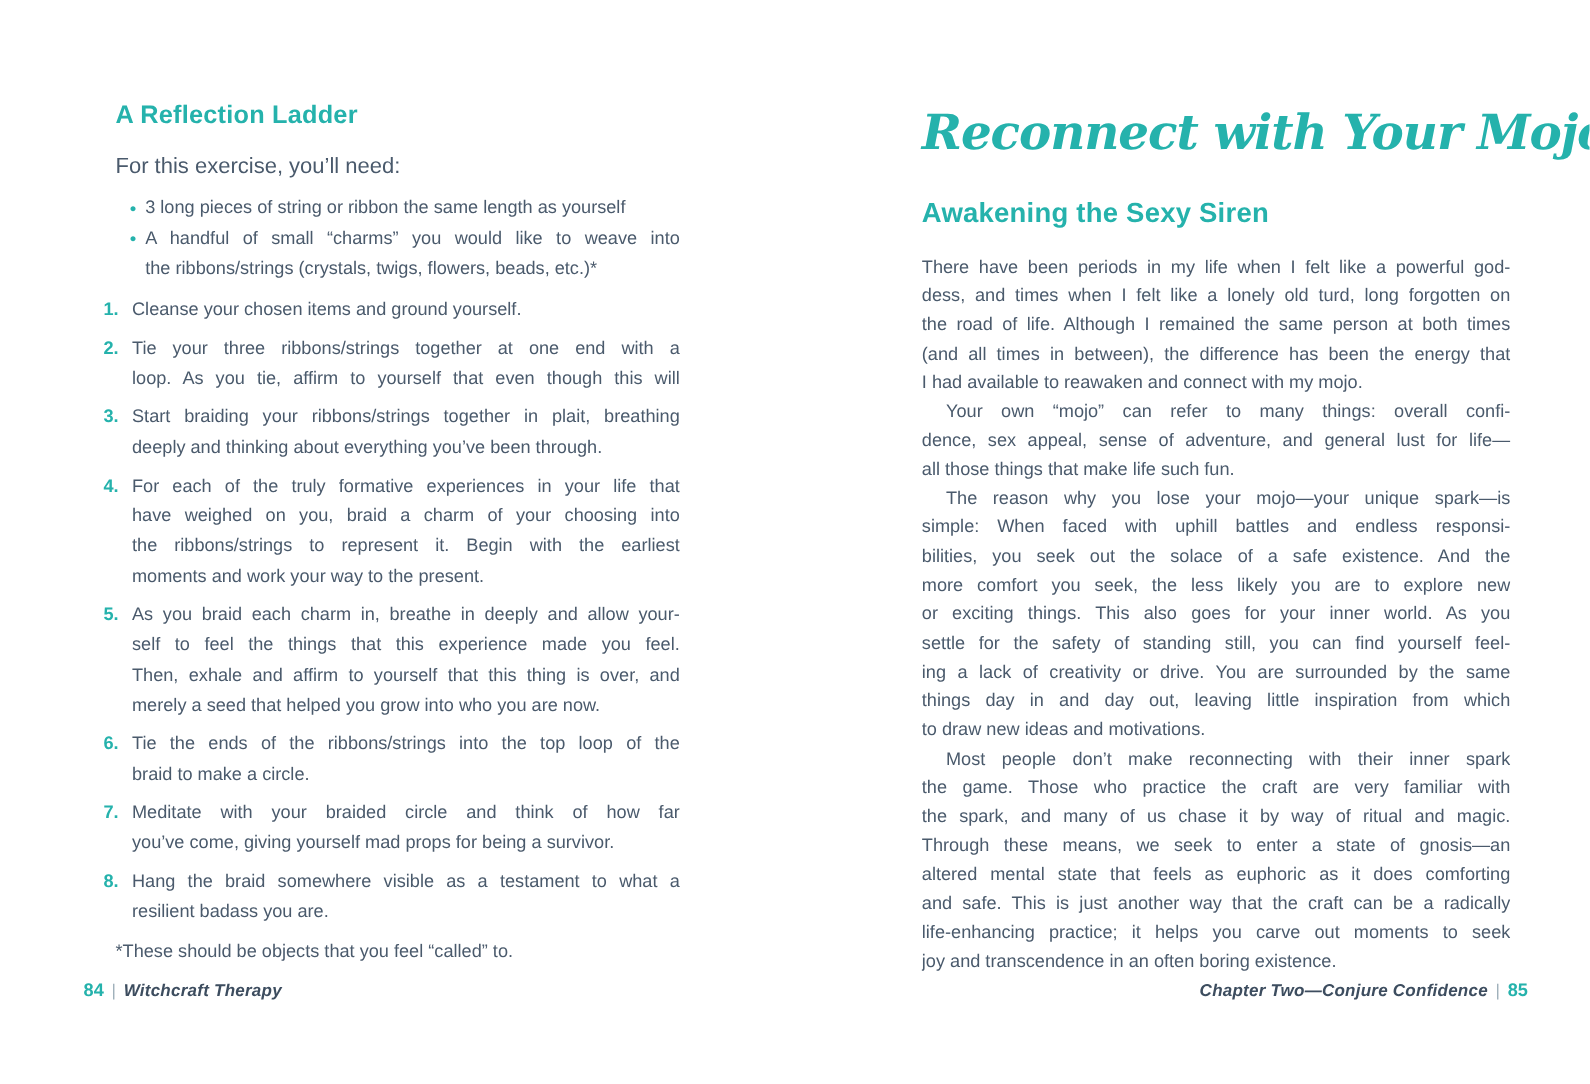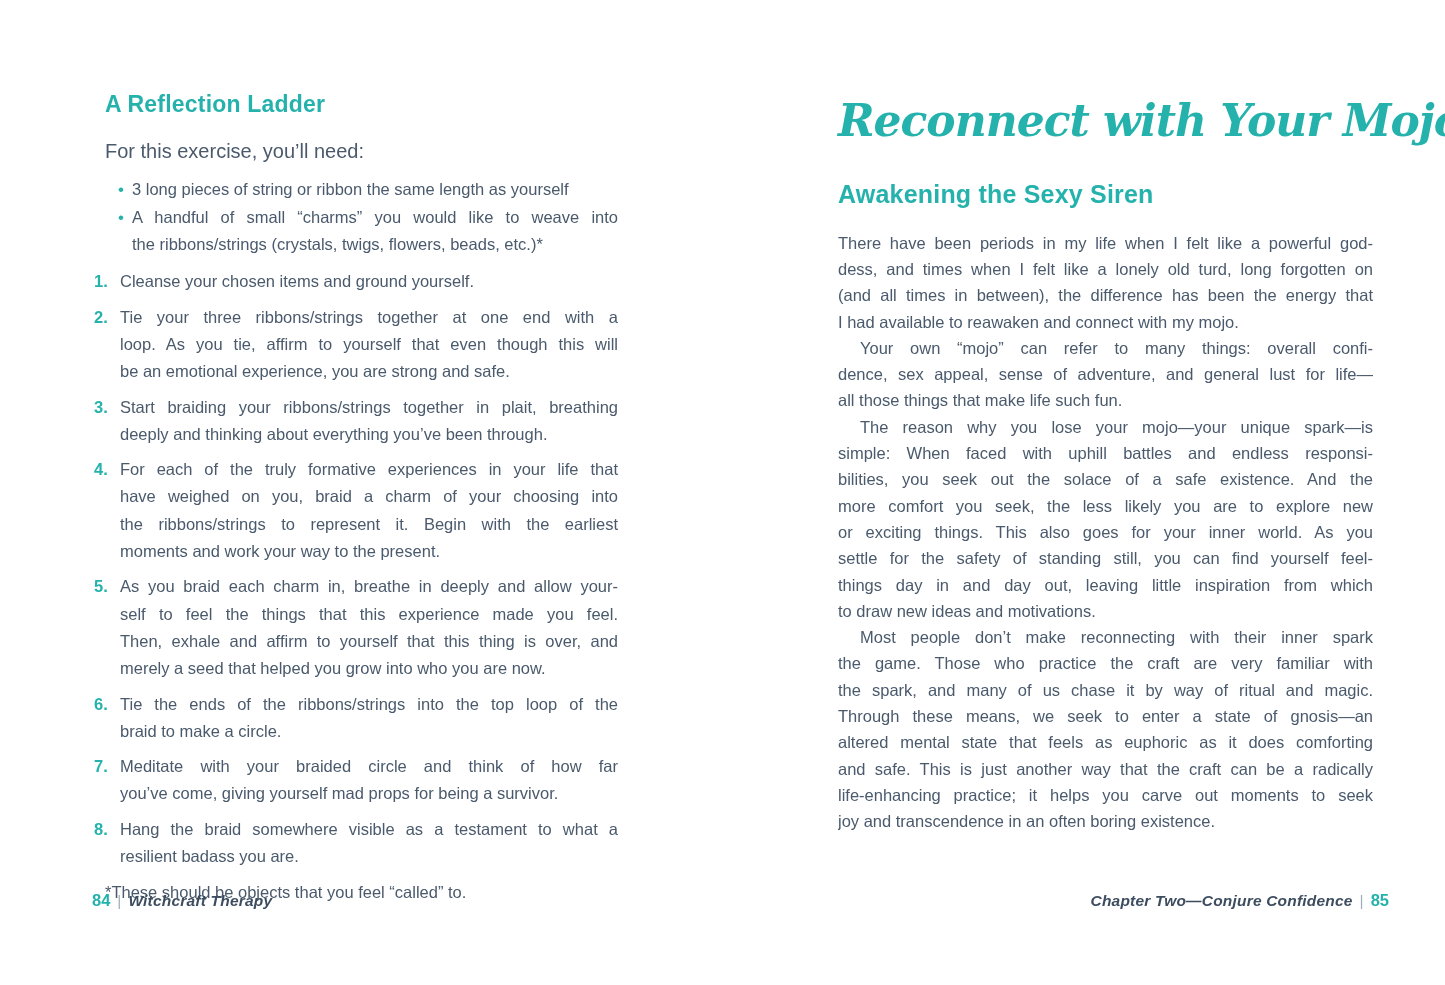--- a/index.html
+++ b/index.html
@@ -88,21 +88,21 @@
   .paragraph .ln { line-height: 26.3px; }
 
   
   .footer {
     position: absolute;
     top: 889px;
     font-size: 15.5px;
     line-height: 22px;
     white-space: nowrap;
   }
-  .footer-left { left: 92px; }
+  .footer-left { left: 76px; }
   .footer-right { right: 56px; text-align: right; }
   .page-num { color: #25b2ac; font-weight: 700; font-size: 16.5px; }
   .footer-sep { color: #9fb0ba; font-weight: 400; padding: 0 7px; }
   .footer-title {
     color: #3d4d5f;
     font-style: italic;
     font-weight: 700;
     letter-spacing: 0.2px;
   }
 </style>
@@ -132,21 +132,20 @@
         <span class="step-num">1.</span>
         <div class="lines">
           <div class="ln ln-last">Cleanse your chosen items and ground yourself.</div>
         </div>
       </div>
       <div class="step-row">
         <span class="step-num">2.</span>
         <div class="lines">
           <div class="ln">Tie your three ribbons/strings together at one end with a</div>
           <div class="ln">loop. As you tie, affirm to yourself that even though this will</div>
-          <div class="ln ln-last">be an emotional experience, you are strong and safe.</div>
         </div>
       </div>
       <div class="step-row">
         <span class="step-num">3.</span>
         <div class="lines">
           <div class="ln">Start braiding your ribbons/strings together in plait, breathing</div>
           <div class="ln ln-last">deeply and thinking about everything you’ve been through.</div>
         </div>
       </div>
       <div class="step-row">
@@ -192,35 +191,37 @@
   <div class="lp-footnote lp-indent">*These should be objects that you feel “called” to.</div>
 </section>
 
 <section class="right-page">
   <h1 class="rp-script-heading">Reconnect with Your Mojo :</h1>
   <h2 class="rp-subheading">Awakening the Sexy Siren</h2>
   <div class="rp-paragraphs" id="rp-paragraphs">
       <div class="lines paragraph">
         <div class="ln">There have been periods in my life when I felt like a powerful god-</div>
         <div class="ln">dess, and times when I felt like a lonely old turd, long forgotten on</div>
+        <div class="ln">the road of life. Although I remained the same person at both times</div>
         <div class="ln">(and all times in between), the difference has been the energy that</div>
         <div class="ln ln-last">I had available to reawaken and connect with my mojo.</div>
       </div>
       <div class="lines paragraph">
         <div class="ln ln-indent">Your own “mojo” can refer to many things: overall confi-</div>
         <div class="ln">dence, sex appeal, sense of adventure, and general lust for life—</div>
         <div class="ln ln-last">all those things that make life such fun.</div>
       </div>
       <div class="lines paragraph">
         <div class="ln ln-indent">The reason why you lose your mojo—your unique spark—is</div>
         <div class="ln">simple: When faced with uphill battles and endless responsi-</div>
         <div class="ln">bilities, you seek out the solace of a safe existence. And the</div>
         <div class="ln">more comfort you seek, the less likely you are to explore new</div>
         <div class="ln">or exciting things. This also goes for your inner world. As you</div>
         <div class="ln">settle for the safety of standing still, you can find yourself feel-</div>
+        <div class="ln">ing a lack of creativity or drive. You are surrounded by the same</div>
         <div class="ln">things day in and day out, leaving little inspiration from which</div>
         <div class="ln ln-last">to draw new ideas and motivations.</div>
       </div>
       <div class="lines paragraph">
         <div class="ln ln-indent">Most people don’t make reconnecting with their inner spark</div>
         <div class="ln">the game. Those who practice the craft are very familiar with</div>
         <div class="ln">the spark, and many of us chase it by way of ritual and magic.</div>
         <div class="ln">Through these means, we seek to enter a state of gnosis—an</div>
         <div class="ln">altered mental state that feels as euphoric as it does comforting</div>
         <div class="ln">and safe. This is just another way that the craft can be a radically</div>

